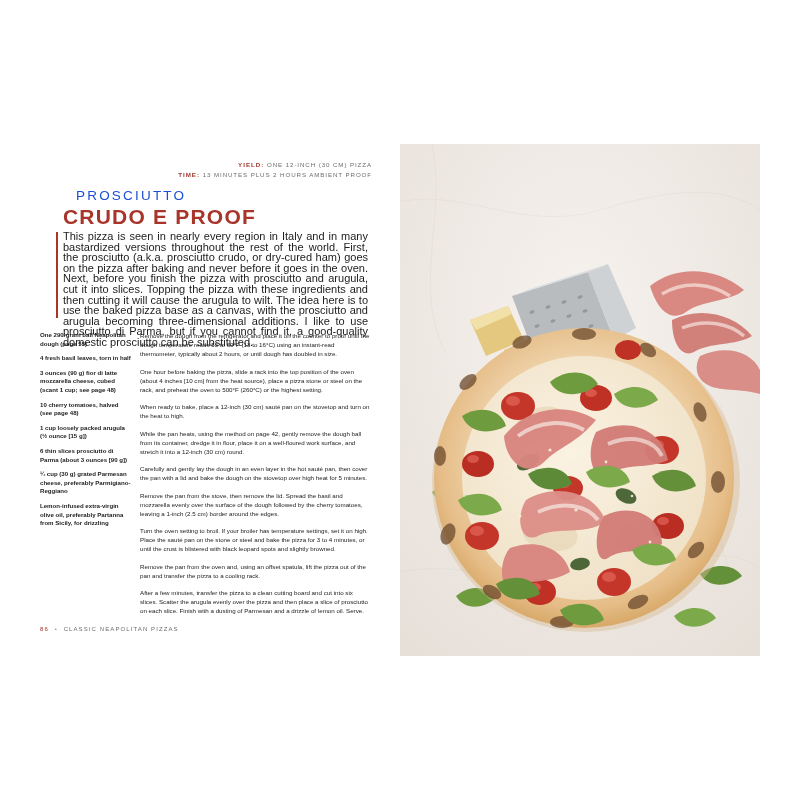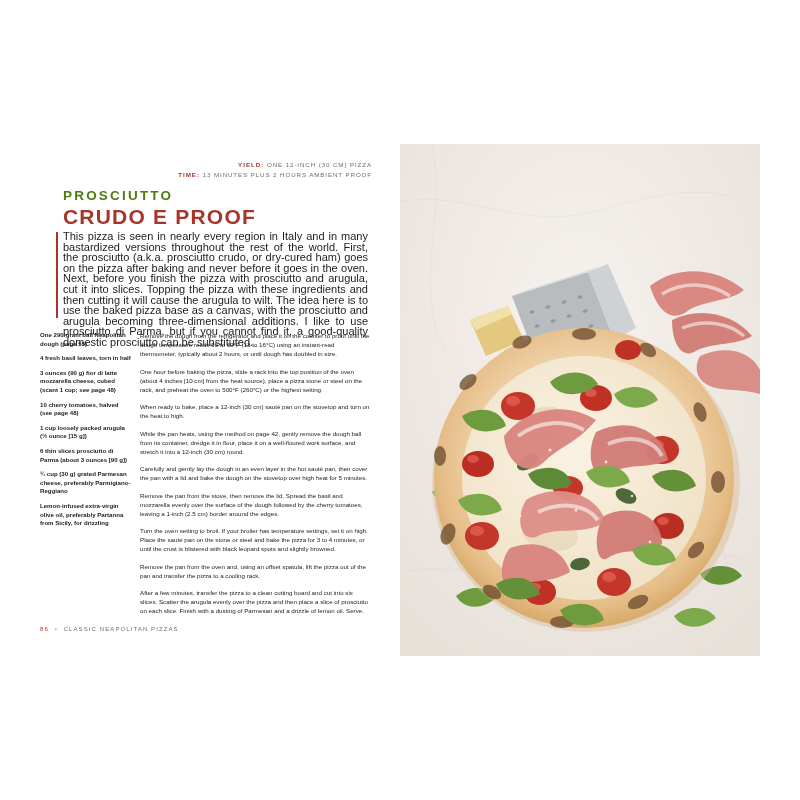--- a/index.html
+++ b/index.html
@@ -39,25 +39,25 @@
     font-weight: bold;
     letter-spacing: 1px;
   }
 
   .title-wrap {
     position: absolute;
     left: 63px; top: 188px;
     width: 320px;
   }
   .kicker {
-    color: #4d7c0f;
+    color: #1d4ed8;
     font-size: 13.5px;
     letter-spacing: 2.2px;
-    font-weight: bold;
-    margin: 0 0 2px 0;
+    font-weight: normal;
+    margin: 0 0 2px 13px;
     font-family: "Liberation Sans", sans-serif;
   }
   .headline {
     color: #a8342a;
     font-size: 21px;
     letter-spacing: 1.2px;
     font-weight: bold;
     margin: 0;
     font-family: "Liberation Sans", sans-serif;
   }

